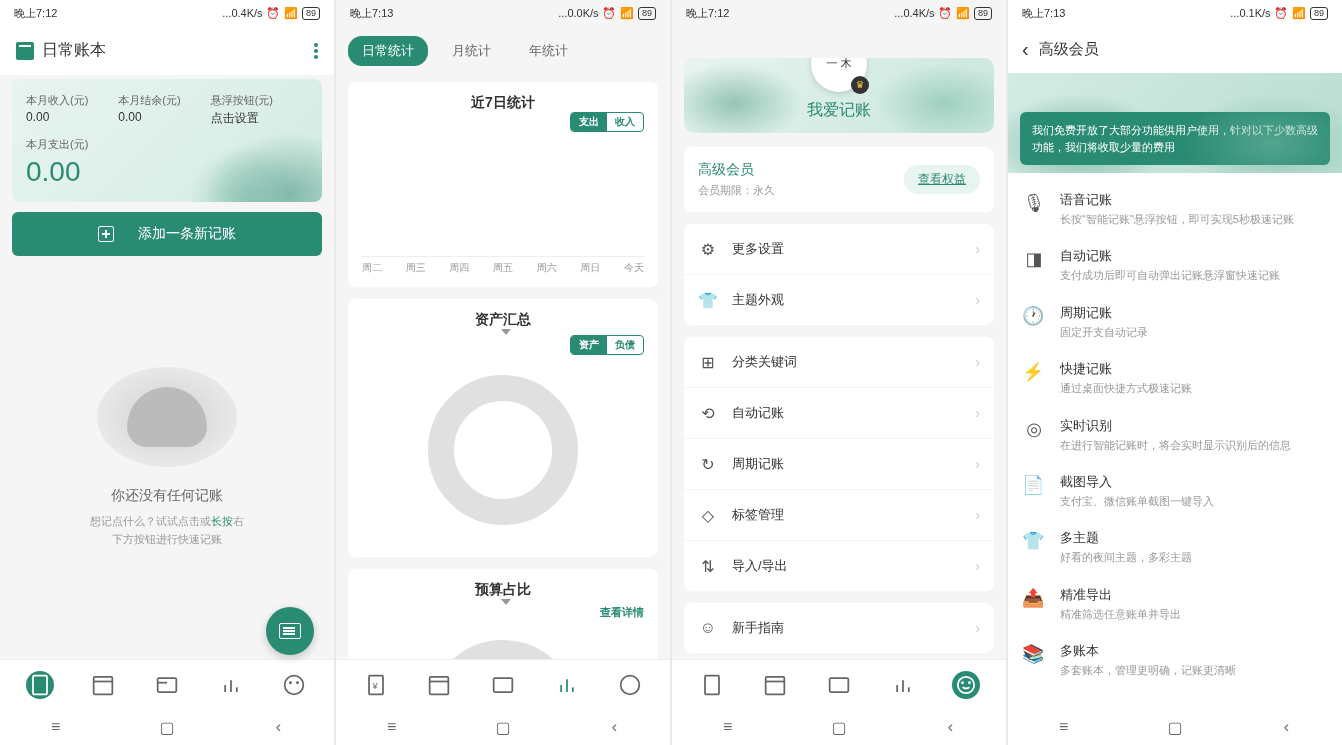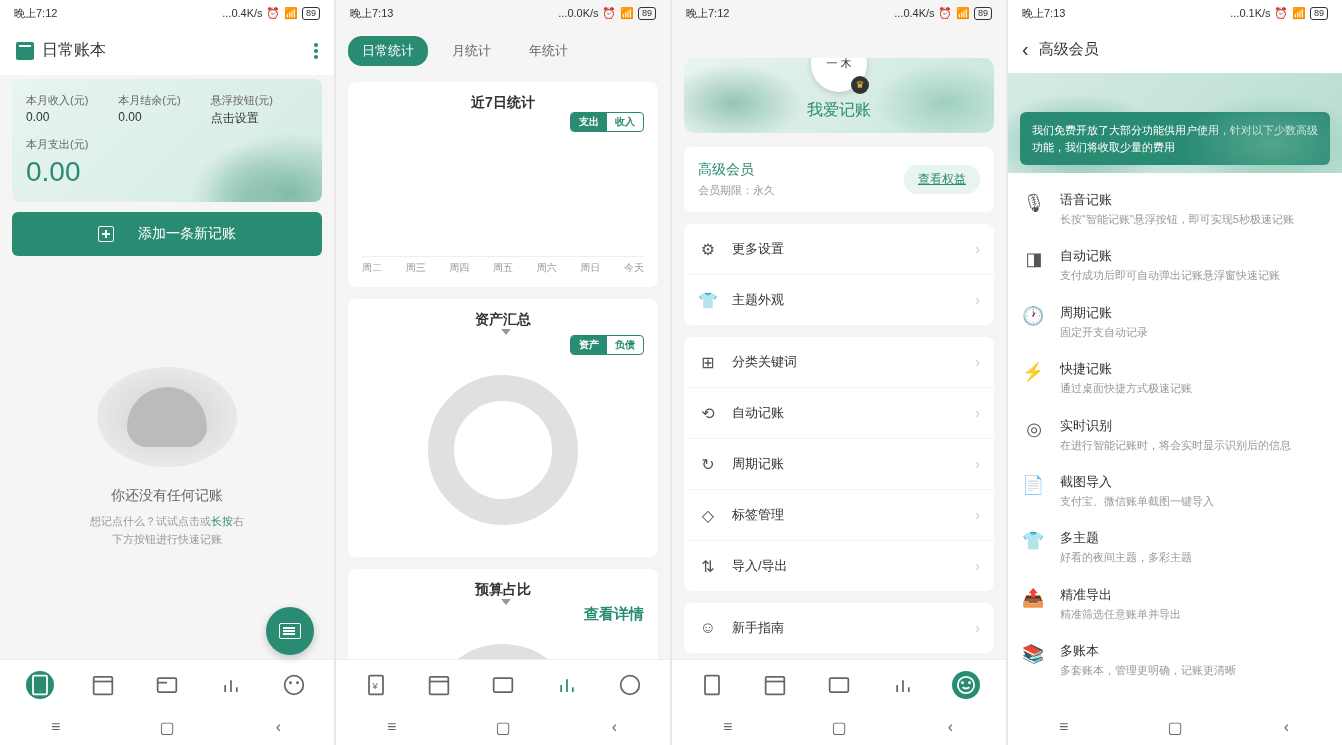--- a/index.html
+++ b/index.html
@@ -50,21 +50,21 @@
   
   .tabs2 { display:flex; padding:10px 12px; gap:10px; background:#f5f5f5; }
   .tab2 { padding:6px 14px; font-size:13px; color:#666; border-radius:14px; }
   .tab2.active { background:#2a8b73; color:#fff; }
   .card2 { margin:6px 12px; background:#fff; border-radius:8px; padding:12px 14px; }
   .card2-head { display:flex; align-items:center; font-size:14px; font-weight:700; color:#333;flex-direction:column; }
   .chev { width:0; height:0; border-left:5px solid transparent; border-right:5px solid transparent; border-top:6px solid #999; margin-left:6px; }
   .toggle-group { margin-left:auto; display:flex; border:1px solid #2a8b73; border-radius:4px; overflow:hidden; }
   .toggle-btn { padding:2px 8px; font-size:10px; color:#2a8b73; }
   .toggle-btn.active { background:#2a8b73; color:#fff; }
-  .link-txt { margin-left:auto; color:#2a8b73; font-size:15px; }
+  .link-txt { margin-left:auto; color:#2a8b73; font-size:11px; }
   .chart-area { height:110px; position:relative; margin:10px 0 4px; }
   .x-axis { display:flex; justify-content:space-between; font-size:10px; color:#999; border-top:1px solid #eee; padding-top:4px; }
   .donut { width:150px; height:150px; margin:20px auto; border-radius:50%; border:26px solid #e0e0e0; }
   
   
   .profile-card { margin:8px 12px; background:linear-gradient(135deg,#e8f4f0 0%,#c8e6db 100%); border-radius:10px; padding:28px 12px 20px; text-align:center; position:relative; overflow:hidden; }
   .profile-card::before { content:""; position:absolute; left:-20px; bottom:-10px; width:140px; height:80px; background:radial-gradient(ellipse,#4a9882 0%,transparent 70%); opacity:0.5; }
   .profile-card::after { content:""; position:absolute; right:-20px; bottom:-10px; width:140px; height:80px; background:radial-gradient(ellipse,#6eb5a0 0%,transparent 70%); opacity:0.5; }
   .avatar { width:56px; height:56px; background:#fff; border-radius:50%; margin:-50px auto 8px; position:relative; z-index:1; box-shadow:0 2px 6px rgba(0,0,0,0.15); display:flex; align-items:center; justify-content:center; font-size:11px; color:#333; }
   .avatar-badge { position:absolute; right:-2px; bottom:-2px; width:18px; height:18px; background:#333; border-radius:50%; display:flex; align-items:center; justify-content:center; color:#f0c040; font-size:10px; }

